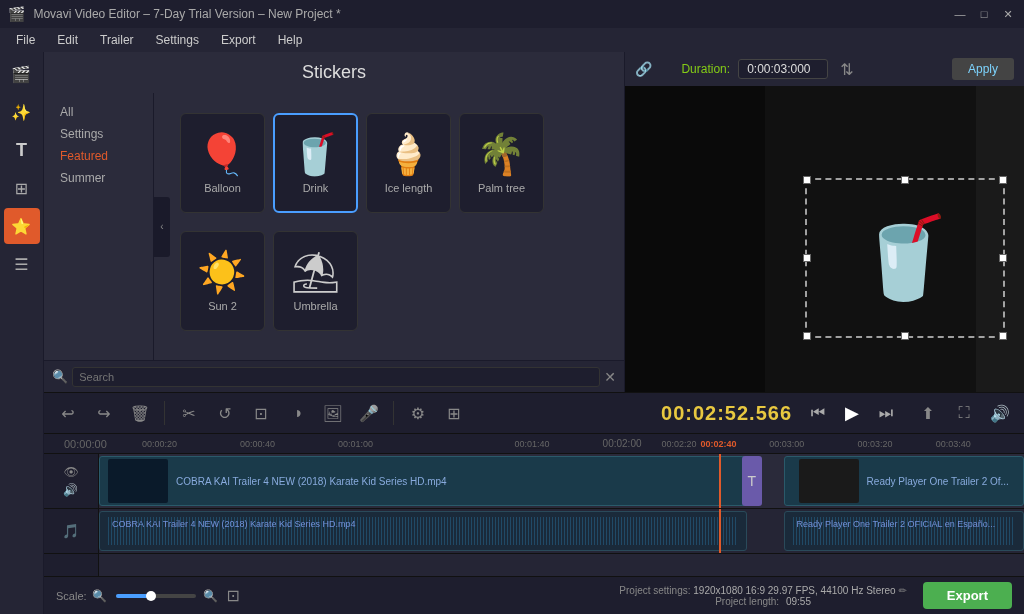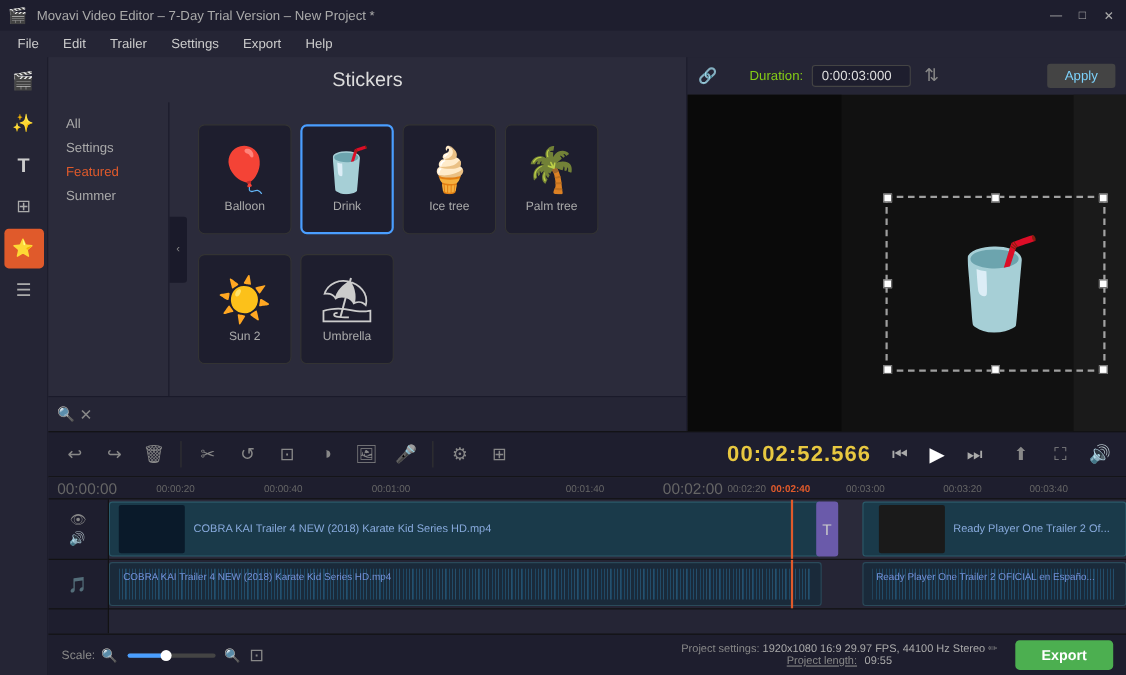--- a/index.html
+++ b/index.html
@@ -161,40 +161,41 @@
               <div class="sticker-item">
                 <div class="sticker-icon">🎈</div>
                 <div class="sticker-label">Balloon</div>
               </div>
               <div class="sticker-item selected">
                 <div class="sticker-icon">🥤</div>
                 <div class="sticker-label">Drink</div>
               </div>
               <div class="sticker-item">
                 <div class="sticker-icon">🍦</div>
-                <div class="sticker-label">Ice tree</div>
+                <div class="sticker-label">Ice length</div>
               </div>
               <div class="sticker-item">
                 <div class="sticker-icon">🌴</div>
                 <div class="sticker-label">Palm tree</div>
               </div>
               <div class="sticker-item">
                 <div class="sticker-icon">☀️</div>
                 <div class="sticker-label">Sun 2</div>
               </div>
               <div class="sticker-item">
                 <div class="sticker-icon">⛱</div>
                 <div class="sticker-label">Umbrella</div>
               </div>
             </div>
           </div>
         </div>
 
         <div id="search-bar">
           <span style="color:#666;font-size:13px;">🔍</span>
+          <input type="text" placeholder="Search" style="flex: 1 1 0%; background: rgb(30, 30, 46); border: 1px solid rgb(51, 51, 51); border-radius: 3px; color: rgb(204, 204, 204); padding: 3px 6px; font-size: 11px; outline: none;">
           <span class="search-clear">✕</span>
         </div>
       </div>
 
       <div id="preview-panel">
         <div id="preview-top">
           <span class="preview-link-icon">🔗</span>
           <span class="duration-label">Duration:</span>
           <span class="duration-value">0:00:03:000</span>
           <span style="margin-left:4px;color:#888;cursor:pointer;font-size:16px;">⇅</span>
@@ -248,27 +249,27 @@
       <div class="right-controls">
         <div class="tb-btn">⬆</div>
         <div class="tb-btn">⛶</div>
         <div class="tb-btn">🔊</div>
       </div>
     </div>
 
     <div id="timeline">
 
       <div id="timeline-ruler">
-        <span style="position:absolute;left:8px;font-size:14px;color:#666;">00:00:00</span>
+        <span style="position:absolute;left:20px;font-size:11px;color:#666;">00:00:00</span>
         <span style="position:absolute;left:10%;font-size:9px;color:#666;">00:00:20</span>
         <span style="position:absolute;left:20%;font-size:9px;color:#666;">00:00:40</span>
         <span style="position:absolute;left:30%;font-size:9px;color:#666;">00:01:00</span>
         <span style="position:absolute;left:39%;font-size:9px;color:#666;margin-top:32px;">00:01:20</span>
         <span style="position:absolute;left:48%;font-size:9px;color:#666;">00:01:40</span>
-        <span style="position:absolute;left:57%;font-size:14px;color:#666;">00:02:00</span>
+        <span style="position:absolute;left:57%;font-size:10px;color:#666;">00:02:00</span>
         <span style="position:absolute;left:63%;font-size:9px;color:#666;">00:02:20</span>
         <span style="position:absolute;left:67%;font-size:9px;color:#e05a2b;font-weight:bold;">00:02:40</span>
         <span style="position:absolute;left:74%;font-size:9px;color:#666;">00:03:00</span>
         <span style="position:absolute;left:83%;font-size:9px;color:#666;">00:03:20</span>
         <span style="position:absolute;left:91%;font-size:9px;color:#666;">00:03:40</span>
       </div>
 
       <div id="timeline-content">
 
         <div id="track-labels">
@@ -331,21 +332,21 @@
       <span style="color:#888;cursor:pointer;margin-left:4px;">🔍</span>
       <span style="color:#888;cursor:pointer;margin-left:8px;font-size:16px;">⊡</span>
 
       <div class="project-info">
         <div>
           <span style="color:#888;">Project settings:</span>
           <span style="color:#aaa;">1920x1080 16:9 29.97 FPS, 44100 Hz Stereo</span>
           <span style="color:#888;cursor:pointer;">✏</span>
         </div>
         <div>
-          <span style="color:#888;text-decoration:underline;">Project length:</span>
+          <span style="color:#888;">Project length:</span>
           <span style="color:#aaa;margin-left:4px;">09:55</span>
         </div>
       </div>
 
       <button class="export-btn">Export</button>
     </div>
 
   </div>
 </div>
 

